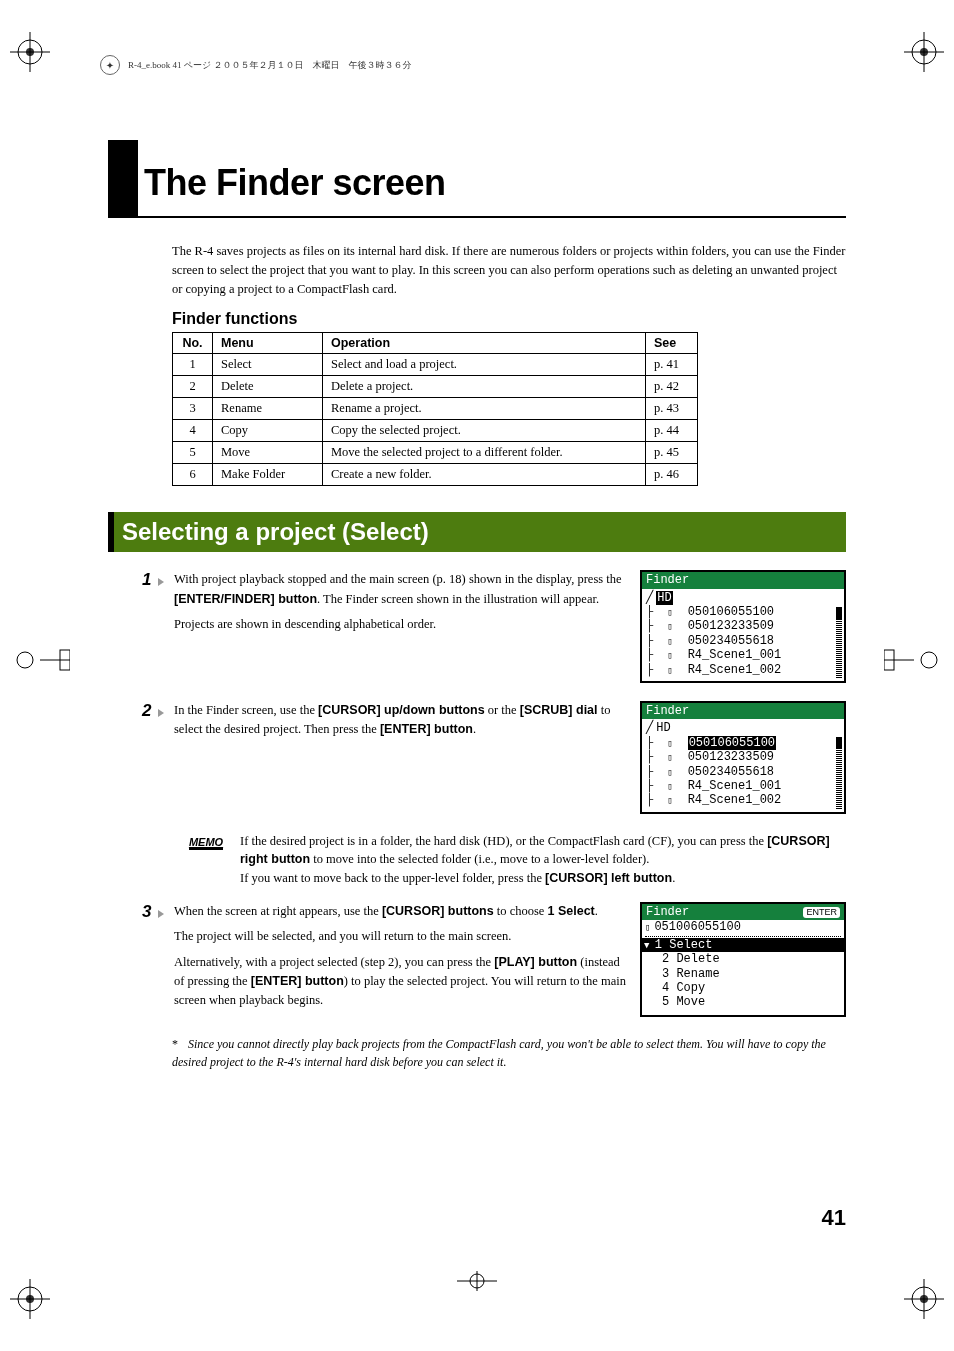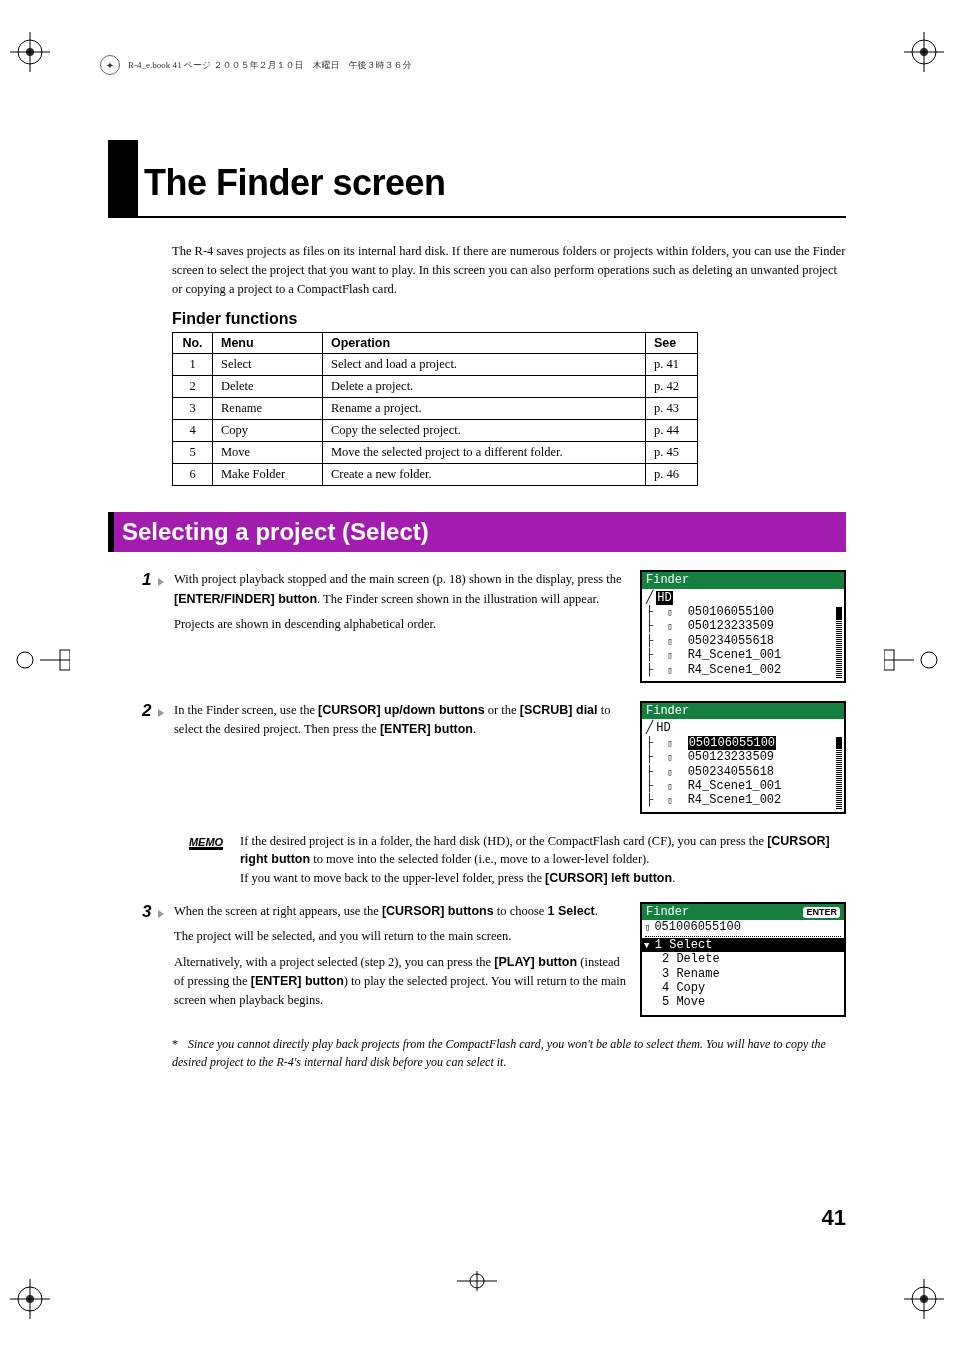--- a/index.html
+++ b/index.html
@@ -111,21 +111,21 @@
       font-family: Arial, sans-serif;
       font-weight: bold;
       background: #fff;
       text-align: left;
     }
     table.finder-functions th:first-child,
     table.finder-functions td:first-child { text-align: center; width: 40px; }
     table.finder-functions td:nth-child(2) { width: 110px; }
     table.finder-functions td:nth-child(4) { width: 52px; }
     .section-header {
-      background: #a21caf;
+      background: #4d7c0f;
       color: #fff;
       font-family: 'Arial Black', Arial, sans-serif;
       font-weight: 900;
       font-size: 24px;
       padding: 6px 8px;
       border-left: 6px solid #000;
       margin-top: 26px;
       margin-bottom: 18px;
     }
     .step {
@@ -181,21 +181,21 @@
       justify-content: space-between;
       align-items: center;
     }
     .screen-enter {
       background: #fff;
       color: #000;
       font-size: 9px;
       padding: 0 3px;
       border-radius: 3px;
       font-family: Arial, sans-serif;
-      font-weight: bold;
+      font-weight: normal;
     }
     .screen-body {
       padding: 2px 4px 4px 4px;
       position: relative;
     }
     .screen-body .hd-line { display: flex; align-items: center; gap: 3px; }
     .screen-body .tree-item {
       display: flex;
       align-items: center;
       gap: 14px;

